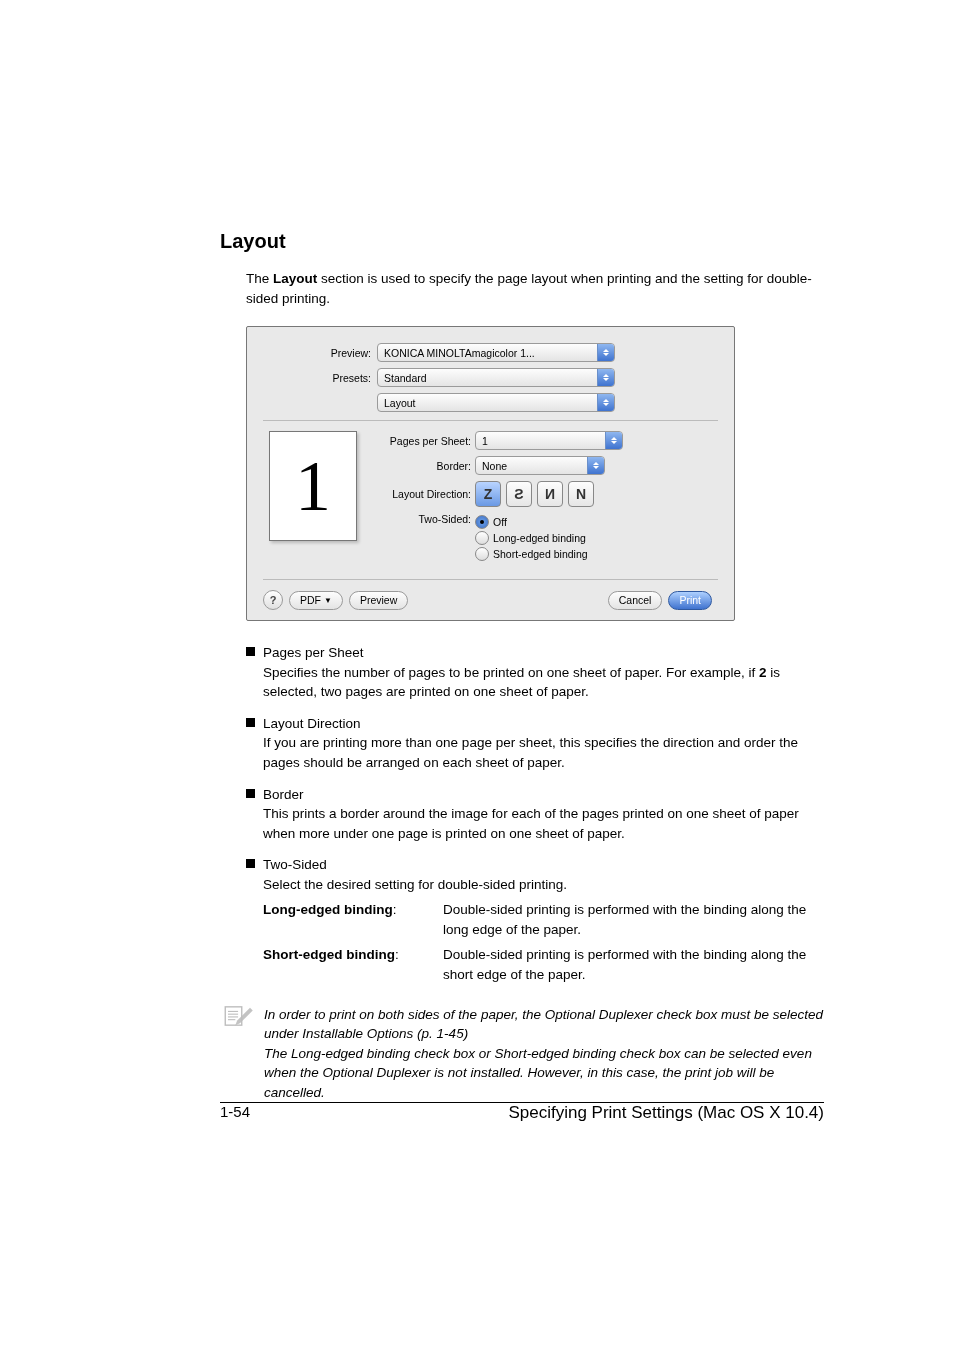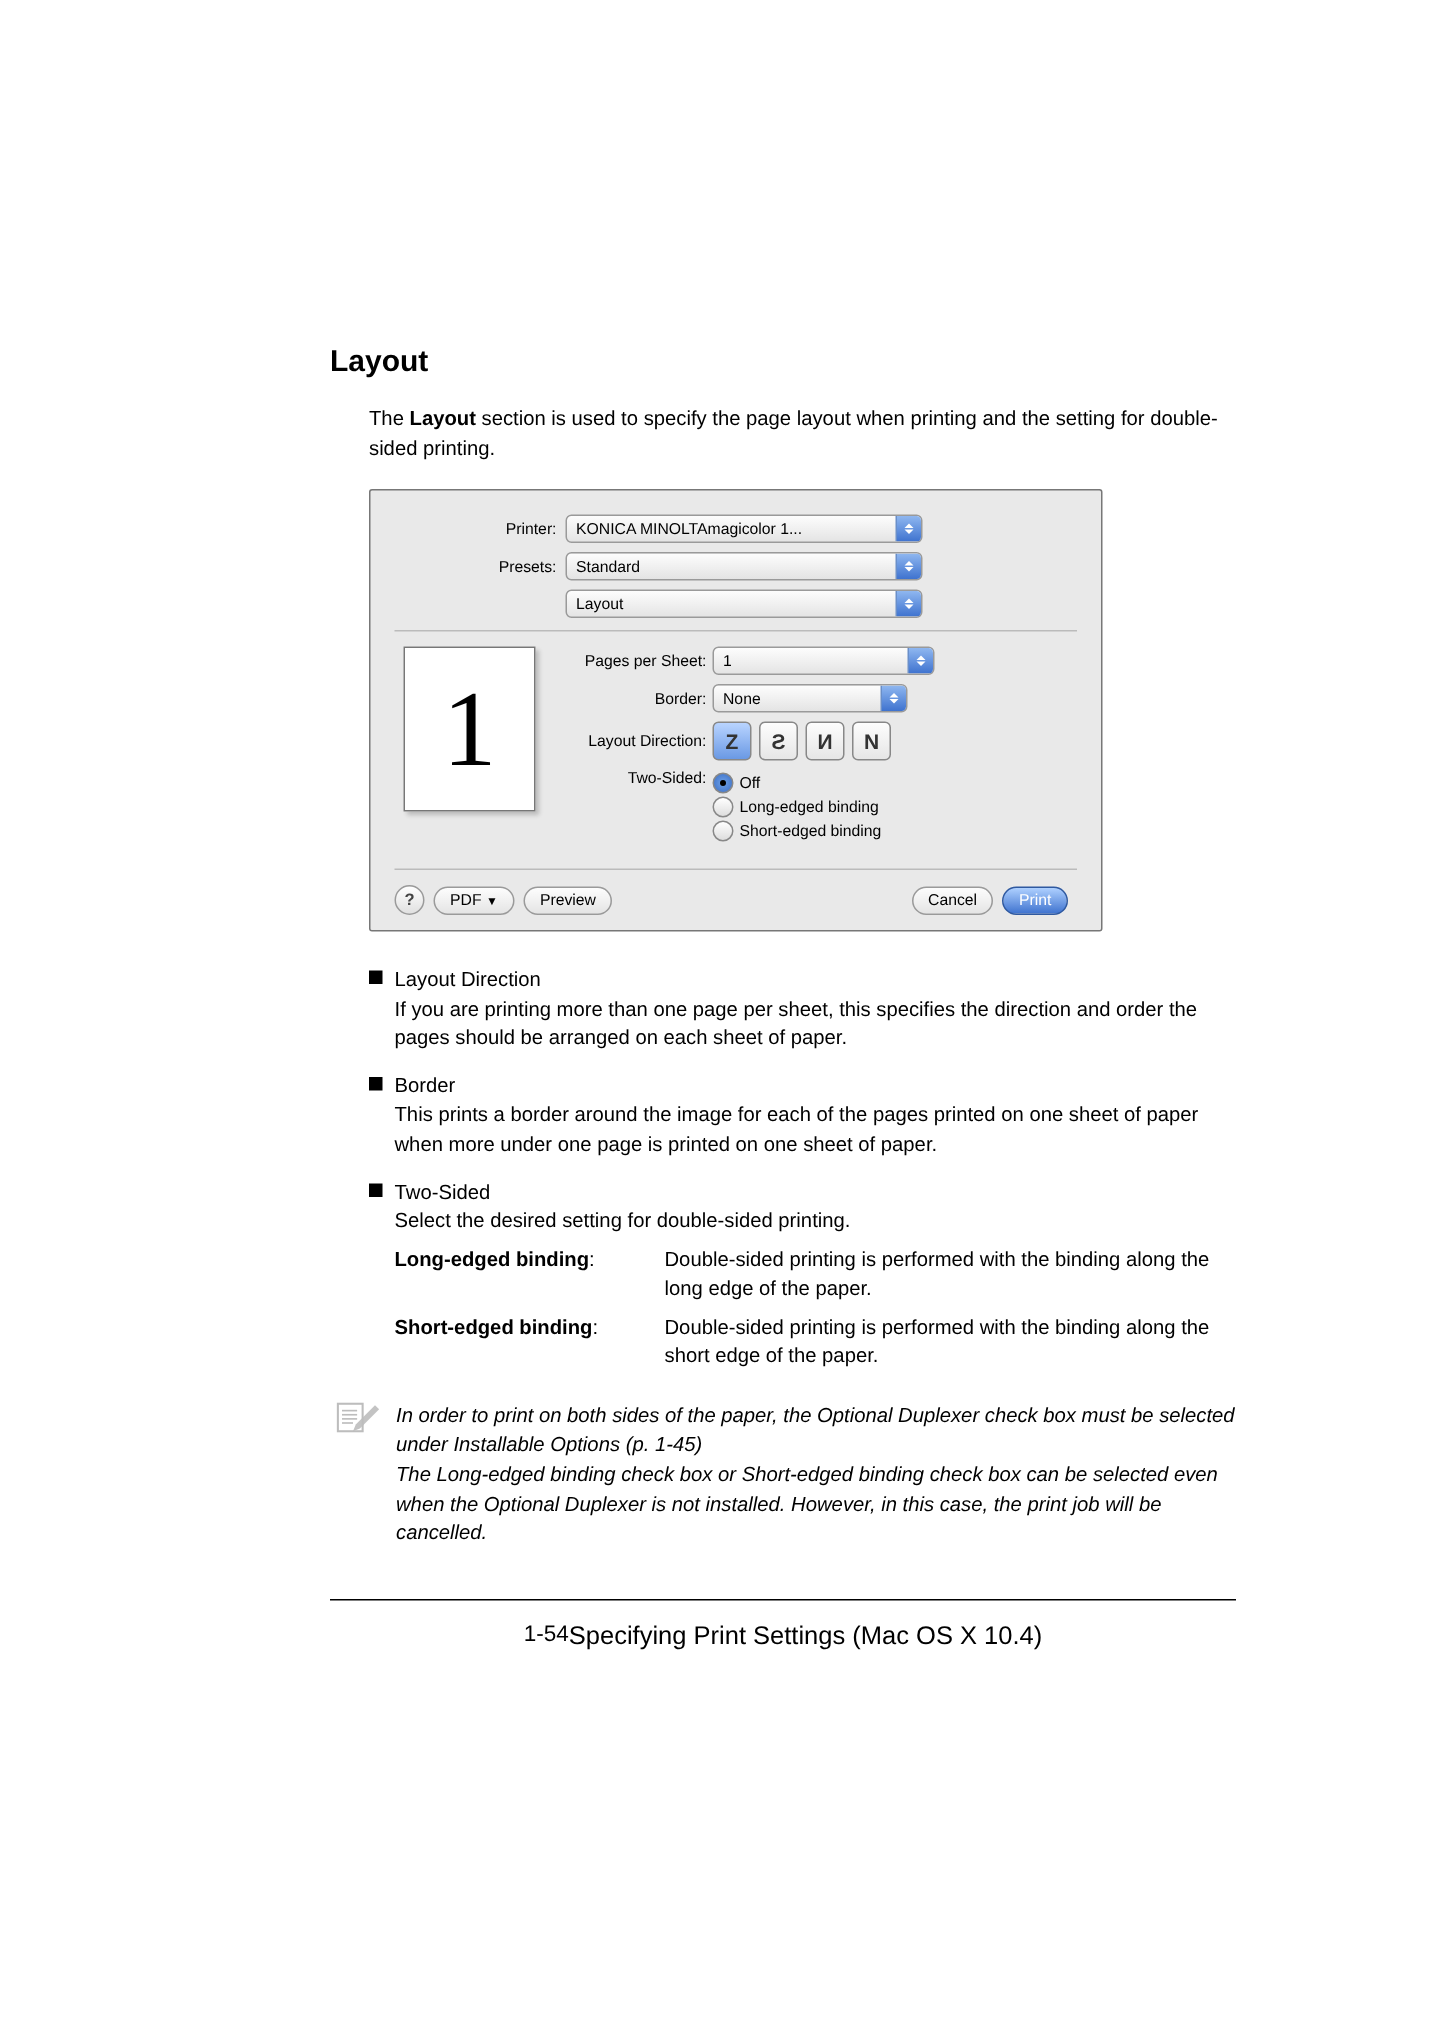--- a/index.html
+++ b/index.html
@@ -234,45 +234,44 @@
   .note-text {
     font-style: italic;
     flex: 1;
   }
   .note-text .nbold {
     font-weight: normal;
     font-style: italic;
   }
   .footer-line {
     border-top: 1px solid #000;
-    margin-top: 34px;
-    padding-top: 14px;
-    display: flex;
-    justify-content: center;
+    padding-top: 0;
+    display: flex;
+    justify-content: space-between;
     font-size: 15px;
   }
   .footer-right {
     font-size: 17px;
   }
 </style>
 </head>
 <body>
 
 <div class="page">
   <h2>Layout</h2>
 
   <p class="intro">
     <span>The </span><b>Layout</b><span> section is used to specify the page layout when printing and the setting for double-sided printing.</span>
   </p>
 
   <div class="dialog-wrap">
     <div class="dialog">
 
       <div class="dlg-row">
-        <div class="dlg-row-label">Printer:</div>
+        <div class="dlg-row-label">Preview:</div>
         <div class="aqua-select w260">
           <span class="val">KONICA MINOLTAmagicolor 1...</span>
           <div class="aqua-cap">
               <div class="tri up"></div>
               <div class="tri down"></div>
             </div>
         </div>
       </div>
       <div class="dlg-row">
         <div class="dlg-row-label">Presets:</div>
@@ -368,20 +367,27 @@
         <div class="pill">Cancel</div>
         <div class="pill primary">Print</div>
       </div>
     </div>
   </div>
 
   <div class="bullet-list">
     <div class="bullet-item">
       <div class="sq"></div>
       <div class="content">
+        <span class="lead">Pages per Sheet</span>
+        <span>Specifies the number of pages to be printed on one sheet of paper. For example, if </span><b>2</b><span> is selected, two pages are printed on one sheet of paper.</span>
+      </div>
+    </div>
+    <div class="bullet-item">
+      <div class="sq"></div>
+      <div class="content">
         <span class="lead">Layout Direction</span>
         <span>If you are printing more than one page per sheet, this specifies the direction and order the pages should be arranged on each sheet of paper.</span>
       </div>
     </div>
     <div class="bullet-item">
       <div class="sq"></div>
       <div class="content">
         <span class="lead">Border</span>
         <span>This prints a border around the image for each of the pages printed on one sheet of paper when more under one page is printed on one sheet of paper.</span>
       </div>

